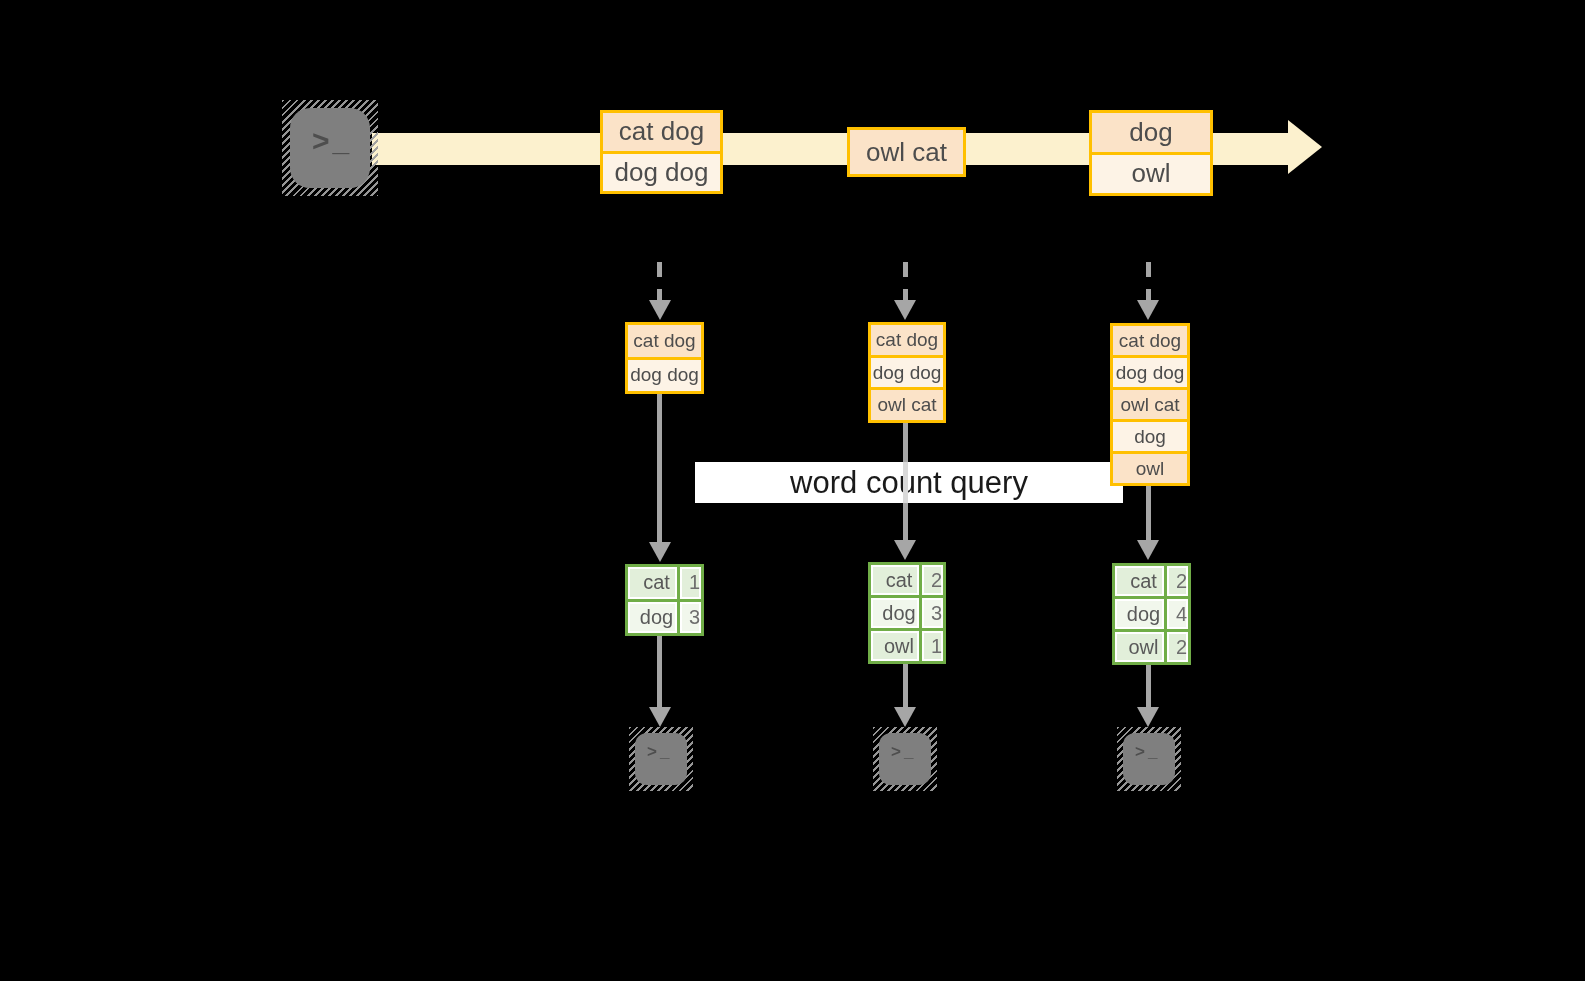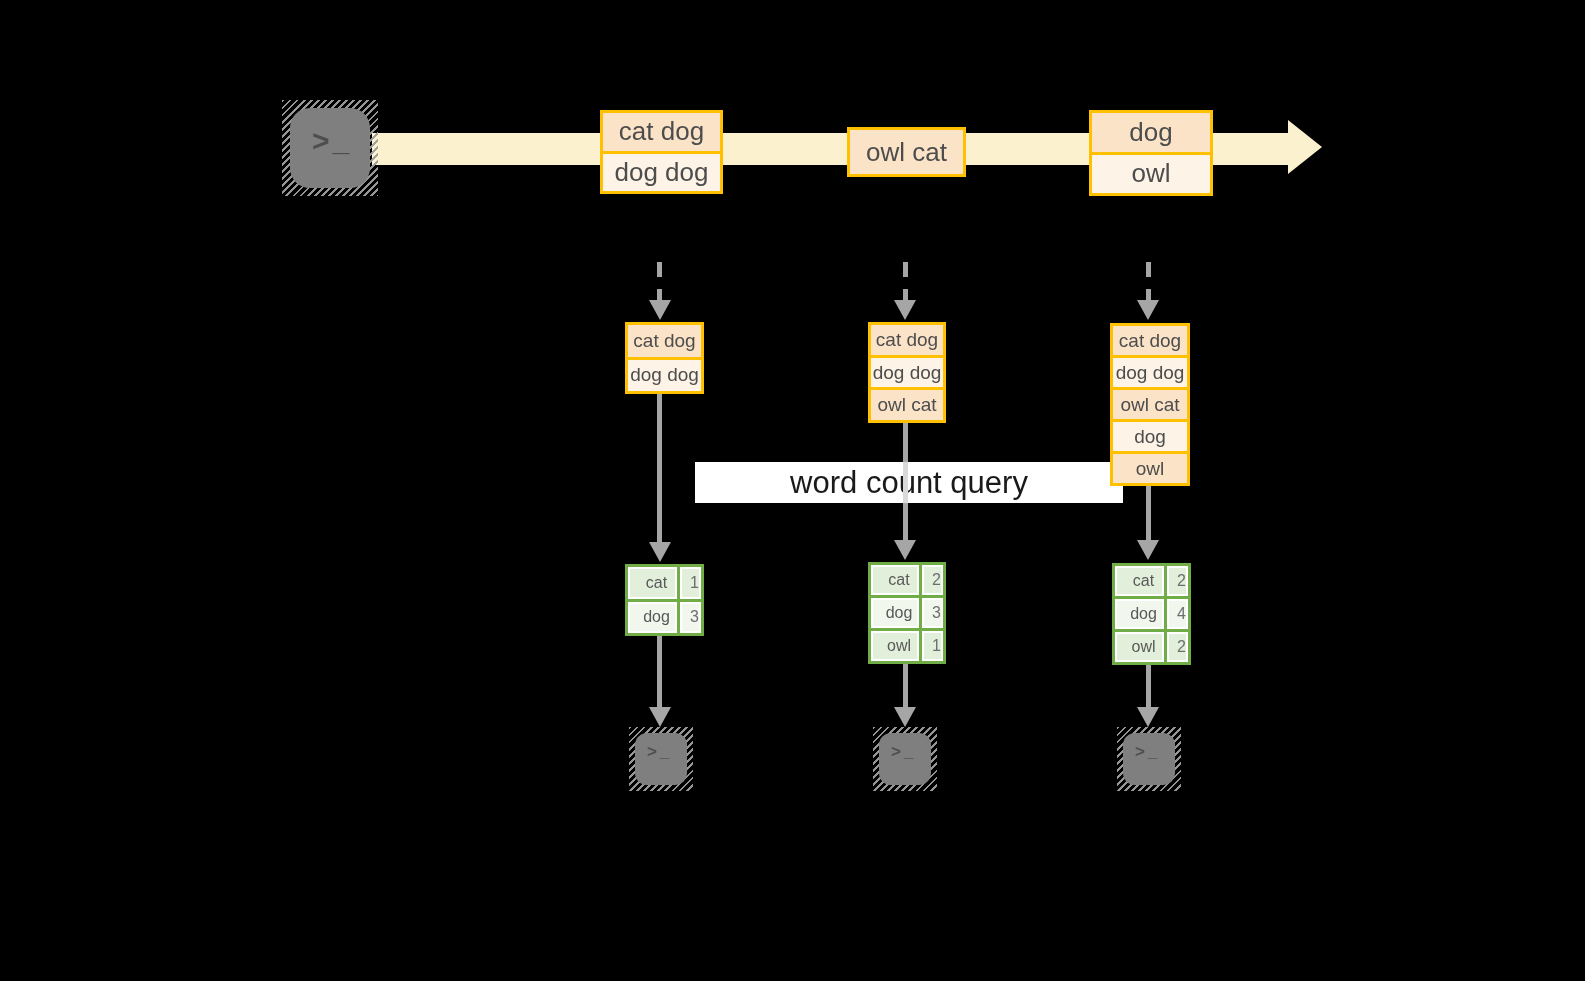--- a/index.html
+++ b/index.html
@@ -45,21 +45,21 @@
   .query-band { position:absolute; left:695px; top:462px; width:428px; height:41px; background:#FFFFFF;
     display:flex; align-items:center; justify-content:center; z-index:2;
     font-size:31px; color:#1a1a1a; }
   
   .green-table { position:absolute; border:3px solid #70AD47; background:#70AD47;
     display:grid; grid-template-columns:1fr 21px; gap:3px; z-index:4; }
   .tb-0 { left:625px;  top:564px; width:73px; height:66px; }
   .tb-1 { left:868px;  top:562px; width:72px; height:96px; }
   .tb-2 { left:1112px; top:563px; width:73px; height:96px; }
   .g-cell { box-shadow:inset 0 0 0 2px #ffffff; display:flex; align-items:center; justify-content:center;
-    font-size:16px; color:#595959;padding-left:8px; }
+    font-size:20px; color:#595959;padding-left:8px; }
   .g-num { color:#6e6e6e; }
   .gf-a { background:#E2EFDA; }
   .gf-b { background:#F1F7EC; }
   
   .term-0 { left:629px;  top:727px; width:64px; height:64px; }
   .term-1 { left:873px;  top:727px; width:64px; height:64px; }
   .term-2 { left:1117px; top:727px; width:64px; height:64px; }
 </style>
 </head>
 <body>

